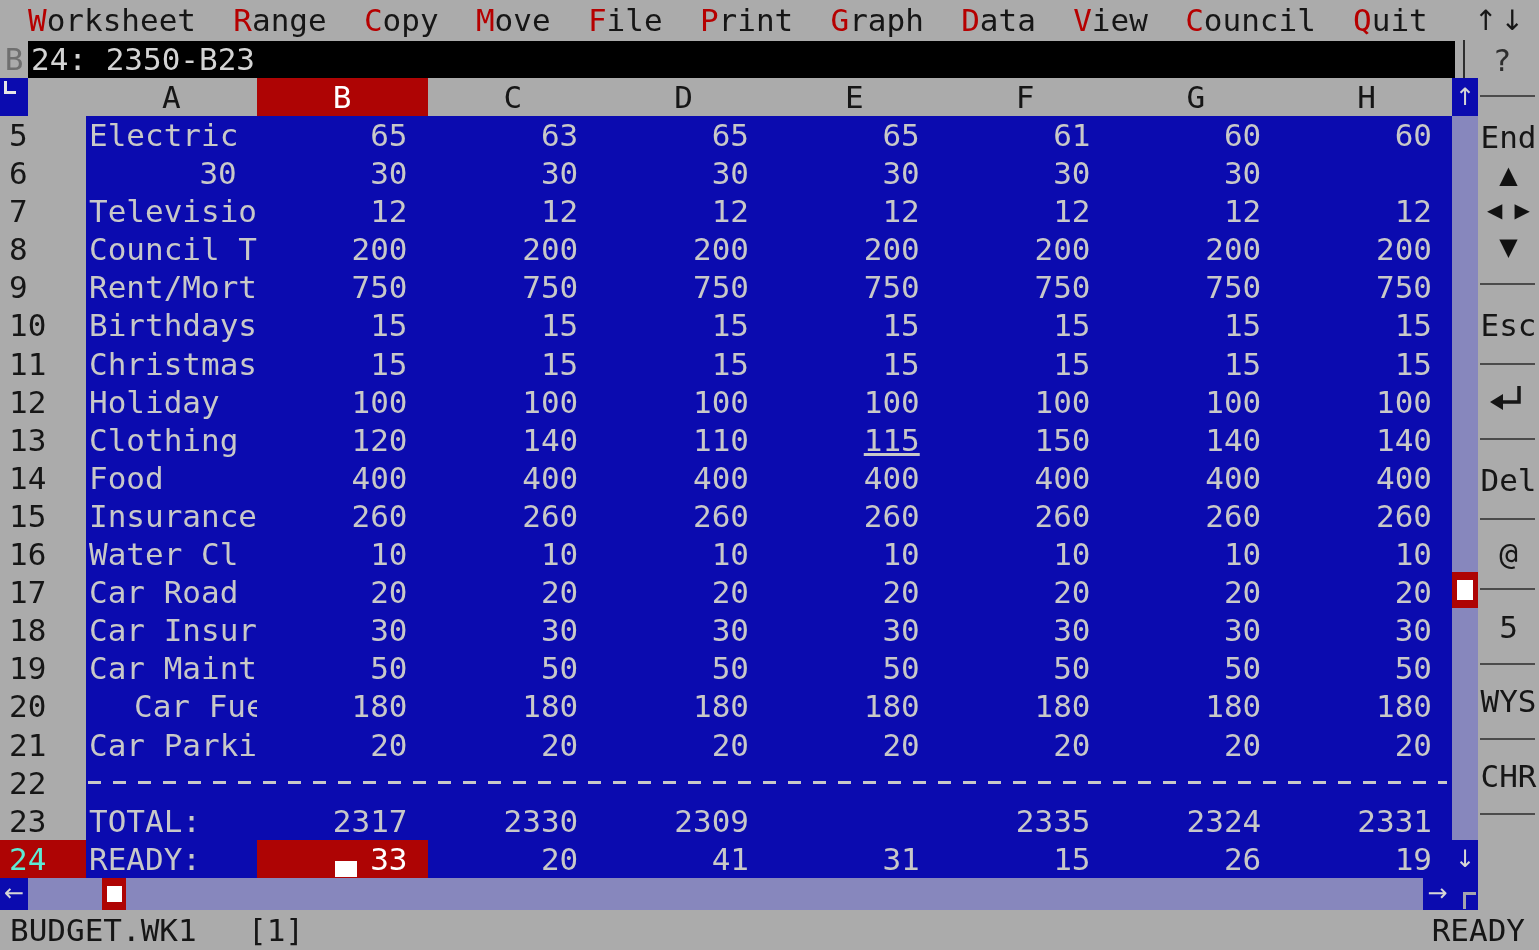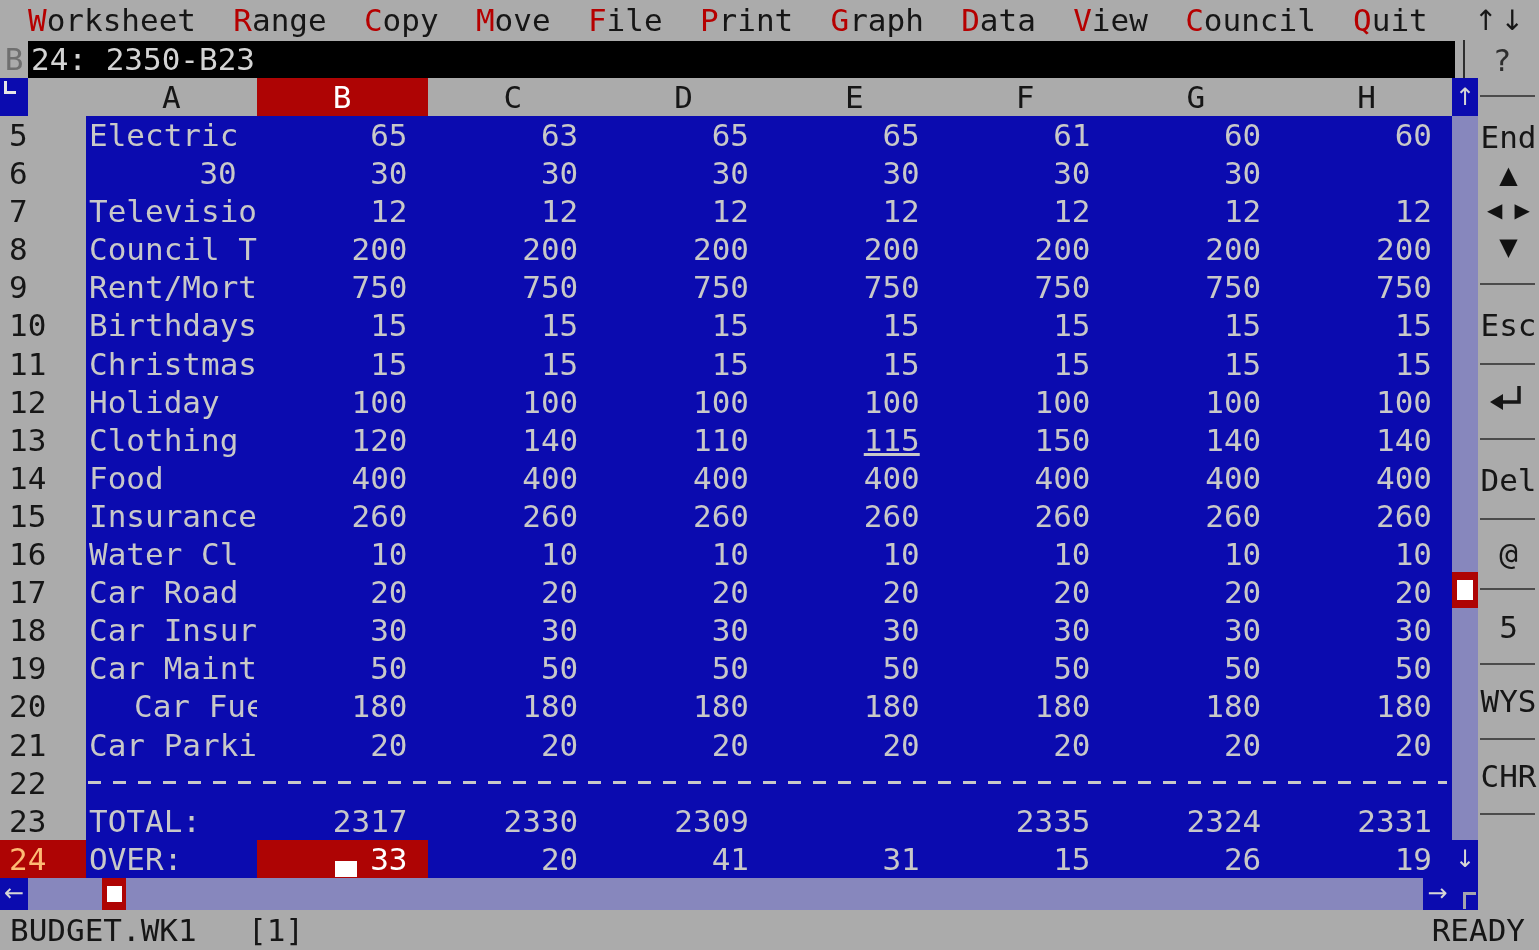--- a/index.html
+++ b/index.html
@@ -40,21 +40,21 @@
   .corner-box{ width:28px; height:38px; background:var(--blue); position:relative; flex:none; }
   .corner-glyph{ position:absolute; left:4px; top:3px; width:12px; height:13px;
     border-left:3px solid #e6e6e6; border-bottom:3px solid #e6e6e6; }
   .header-spacer{ width:58px; flex:none; }
   .col-header{ height:38px; line-height:38px; text-align:center; flex:none; cursor:default; }
   .col-header.current{ background:var(--red); color:#fff; }
   .grid-body{ position:absolute; top:38px; left:0; width:100%; height:762px;
     display:flex; flex-direction:column; }
   .grid-row{ display:flex; height:38.1px; flex:none; }
   .row-number{ width:86px; flex:none; padding-left:9px; line-height:38.1px; background:var(--grey); }
-  .row-number.current{ background:var(--red); color:#fdba74; }
+  .row-number.current{ background:var(--red); color:#5eead4; }
   .row-cells{ flex:1; display:flex; background:var(--blue); color:var(--celltext); line-height:38.1px; }
   .cell{ flex:none; overflow:hidden; white-space:pre; cursor:default; }
   .cell.label{ padding-left:3px; }
   .cell.value{ text-align:right; padding-right:20px; }
   .cell.value.current{ background:var(--red); color:#fff; }
   .divider-line{ flex:1; align-self:center; height:3px; margin:0 5px 0 2px;
     background:repeating-linear-gradient(90deg, var(--celltext) 0 13px, transparent 13px 25px); }
   .mouse-cursor{ position:absolute; left:335px; top:861px; width:22px; height:16px;
     background:#fff; z-index:6; }
   
@@ -375,21 +375,21 @@
             <div class="cell value" style="width: 170.75px;">2309</div>
             <div class="cell value" style="width: 170.75px; margin-top: 32px;">2319</div>
             <div class="cell value" style="width: 170.75px;">2335</div>
             <div class="cell value" style="width: 170.75px;">2324</div>
             <div class="cell value" style="width: 170.75px;">2331</div>
           </div>
         </div>
         <div class="grid-row">
           <div class="row-number current">24</div>
           <div class="row-cells">
-            <div class="cell label" style="width: 170.75px;">OVER:</div>
+            <div class="cell label" style="width: 170.75px;">READY:</div>
             <div class="cell value current" style="width: 170.75px;">33</div>
             <div class="cell value" style="width: 170.75px;">20</div>
             <div class="cell value" style="width: 170.75px;">41</div>
             <div class="cell value" style="width: 170.75px;">31</div>
             <div class="cell value" style="width: 170.75px;">15</div>
             <div class="cell value" style="width: 170.75px;">26</div>
             <div class="cell value" style="width: 170.75px;">19</div>
           </div>
         </div>
       </div>

